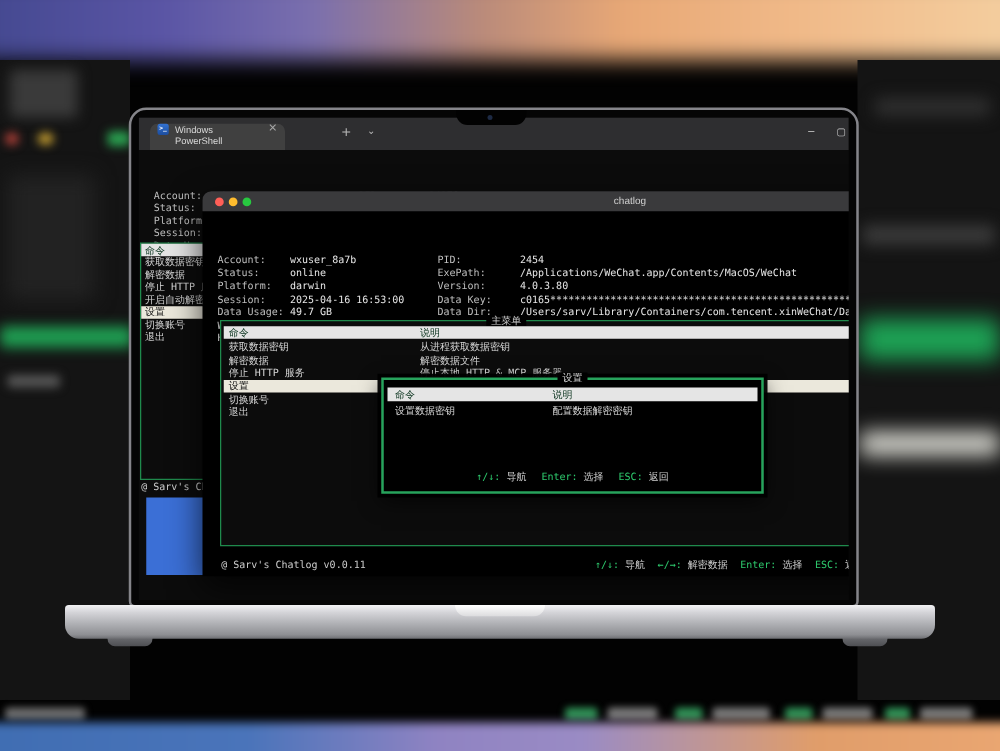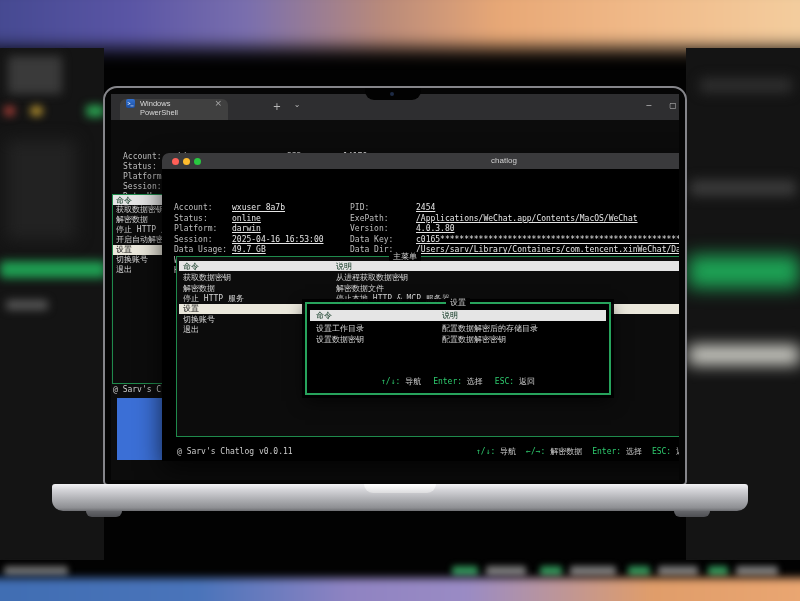--- a/index.html
+++ b/index.html
@@ -36,21 +36,21 @@
     font:7.5px "Liberation Sans",sans-serif; color:#dadada; }
   .ps-ico { width:9px; height:9px; border-radius:2px; background:linear-gradient(#3272d2,#1c4d9e);
     color:#fff; font:bold 5px/9px "DejaVu Sans Mono",monospace; text-align:center; flex:none; }
   .tab-close { margin-left:auto; color:#a8a8a8; font:9px/9px "DejaVu Sans",sans-serif; }
   .ps-btn { top:6px; color:#b8b8b8; font:10px/14px "DejaVu Sans",sans-serif; text-align:center; width:16px; }
   .ps-ctl { top:4px; color:#c4c4c4; font:8px/16px "DejaVu Sans",sans-serif; text-align:center; width:20px; height:16px; }
 
   .term { font-size:8px; line-height:10px; white-space:pre; }
   .info-row { display:flex; height:10px; align-items:center; white-space:pre; }
   .lbl { color:#bfbfbf; flex:none; }
-  .val { color:#e6e6e6;text-decoration:underline; }
+  .val { color:#e6e6e6; }
   .val.green { color:#31c96f; }
   .ps-cols .lbl { width:44px; }
   .ps-cols2 .lbl { width:56px; }
 
   .tui-border { border:1px solid #1f8a4c; background:#0c0c0c; }
   .grid-header { background:#e5e5e5; color:#06301a; display:flex; align-items:center; white-space:pre; }
   .menu-row { display:flex; align-items:center; color:#d6d6d6; white-space:pre; }
   .menu-row.selected { background:#ebe8dc; color:#101010; }
 
   .ps-menu-item { height:10px; line-height:10px; padding-left:3px; color:#d6d6d6; white-space:pre; font-size:8px; }
@@ -194,21 +194,20 @@
         </div>
 
         <div class="abs settings">
           <div class="box-title" style="left:50%;transform:translateX(-50%);top:-6px;">设置</div>
           <div class="abs grid-header st-header">
             <span class="st-cmd">命令</span>
             <span>说明</span>
           </div>
           <div class="abs st-rows">
 
-              <div class="menu-row"><span class="st-cmd">设置工作目录</span><span>配置数据解密后的存储目录</span></div>
               <div class="menu-row"><span class="st-cmd">设置数据密钥</span><span>配置数据解密密钥</span></div>
             </div>
           <div class="abs st-footer">
             
           <span class="hint"><span class="k">↑/↓:</span> <span class="d">导航</span></span><span class="hint"><span class="k">Enter:</span> <span class="d">选择</span></span><span class="hint"><span class="k">ESC:</span> <span class="d">返回</span></span></div>
         </div>
 
         <div class="abs cl-status">
           <div class="abs cl-status-left">@ Sarv's Chatlog v0.0.11</div>
           <div class="abs cl-hints">

